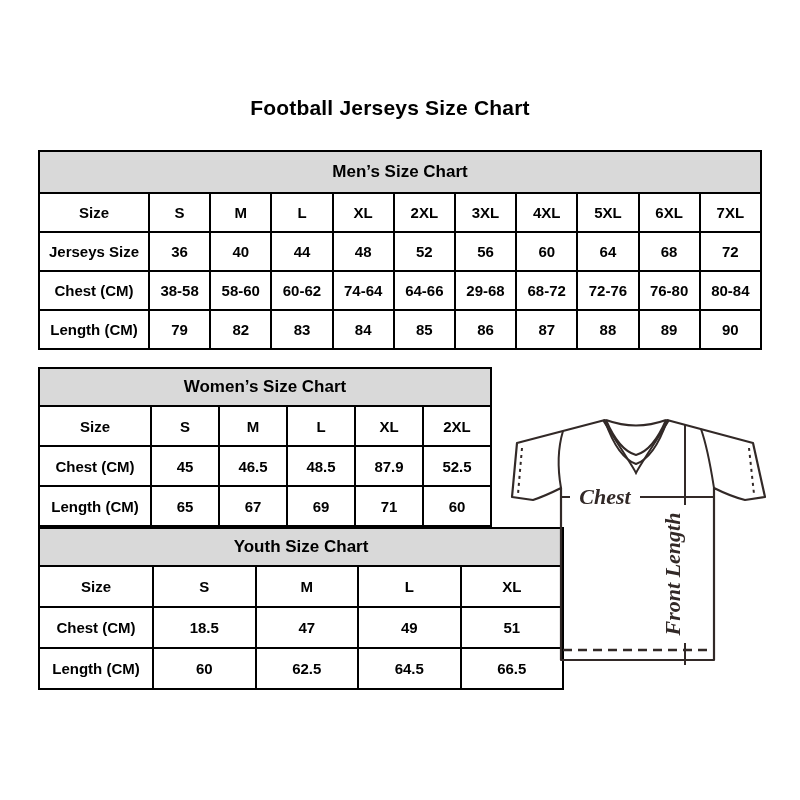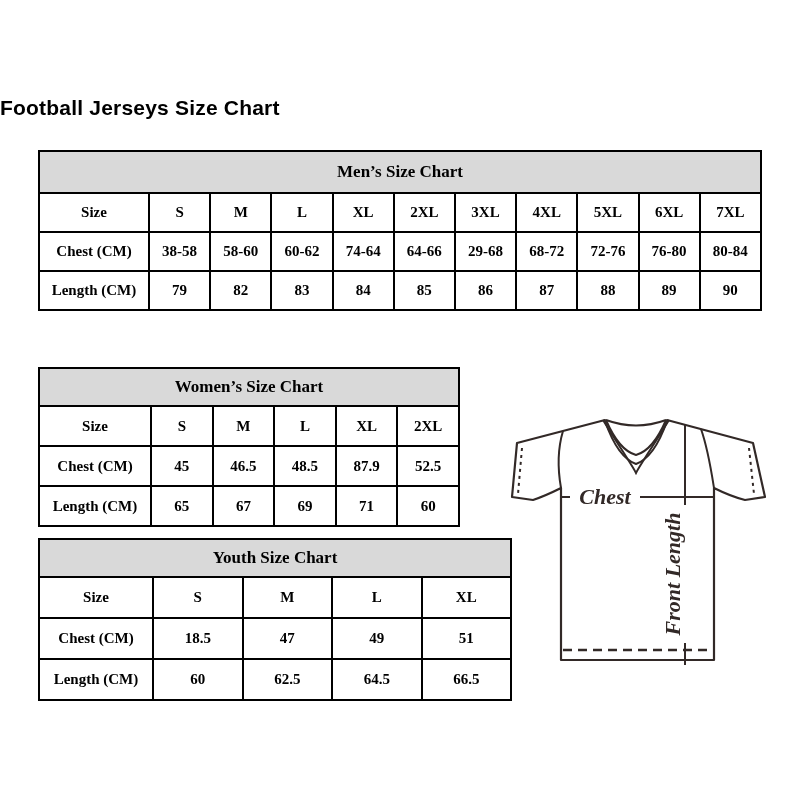--- a/index.html
+++ b/index.html
@@ -1,37 +1,37 @@
 <!DOCTYPE html>
 <html><head>
 <meta charset="utf-8">
 <style>
   html,body{margin:0;padding:0;}
   body{
     width:800px;height:800px;position:relative;background:#ffffff;
     font-family:"Liberation Sans",sans-serif;color:#000;overflow:hidden;
   }
   .page-title{
-    position:absolute;left:0;top:96px;width:780px;text-align:left;
+    position:absolute;left:0;top:96px;width:780px;text-align:center;
     font-size:21px;font-weight:bold;letter-spacing:0.2px;color:#000;
   }
   table.size-table{
-    position:absolute;border-collapse:collapse;table-layout:fixed;background:#fff;font-family:Liberation Serif, serif;
+    position:absolute;border-collapse:collapse;table-layout:fixed;background:#fff;
   }
   table.size-table th,
   table.size-table td{
     border:2px solid #000;font-weight:bold;text-align:center;
     vertical-align:middle;padding:0;color:#000;
   }
   th.tbl-header{background:#d9d9d9;font-size:17px;height:40px;}
   table.size-table td{font-size:15px;}
   #men-table{left:38px;top:150px;width:724px;}
   #men-table td{height:37px;}
-  #women-table{left:38px;top:367px;width:422px;}
-  #youth-table{left:38px;top:538px;width:474px;}
+  #women-table{left:38px;top:367px;width:454px;}
+  #youth-table{left:38px;top:527px;width:526px;}
   #women-table th.tbl-header,#youth-table th.tbl-header{height:36px;}
   #women-table td{height:38px;}
   #youth-table td{height:39px;}
   col.label-col-men{width:110px;}
   col.label-col-w{width:112px;}
   col.label-col-y{width:114px;}
   #jersey-diagram{position:absolute;left:505px;top:405px;}
   .js-line{stroke:#322927;stroke-width:2.2;fill:none;stroke-linejoin:round;stroke-linecap:round;}
   .js-thin{stroke:#322927;stroke-width:2;fill:none;}
   .js-dash{stroke:#322927;stroke-width:2.4;fill:none;stroke-dasharray:9,6;}
@@ -73,20 +73,33 @@
       <td>L</td>
       <td>XL</td>
       <td>2XL</td>
       <td>3XL</td>
       <td>4XL</td>
       <td>5XL</td>
       <td>6XL</td>
       <td>7XL</td>
     </tr>
     <tr>
+      <td>Jerseys Size</td>
+      <td>36</td>
+      <td>40</td>
+      <td>44</td>
+      <td>48</td>
+      <td>52</td>
+      <td>56</td>
+      <td>60</td>
+      <td>64</td>
+      <td>68</td>
+      <td>72</td>
+    </tr>
+    <tr>
       <td>Chest (CM)</td>
       <td>38-58</td>
       <td>58-60</td>
       <td>60-62</td>
       <td>74-64</td>
       <td>64-66</td>
       <td>29-68</td>
       <td>68-72</td>
       <td>72-76</td>
       <td>76-80</td>

